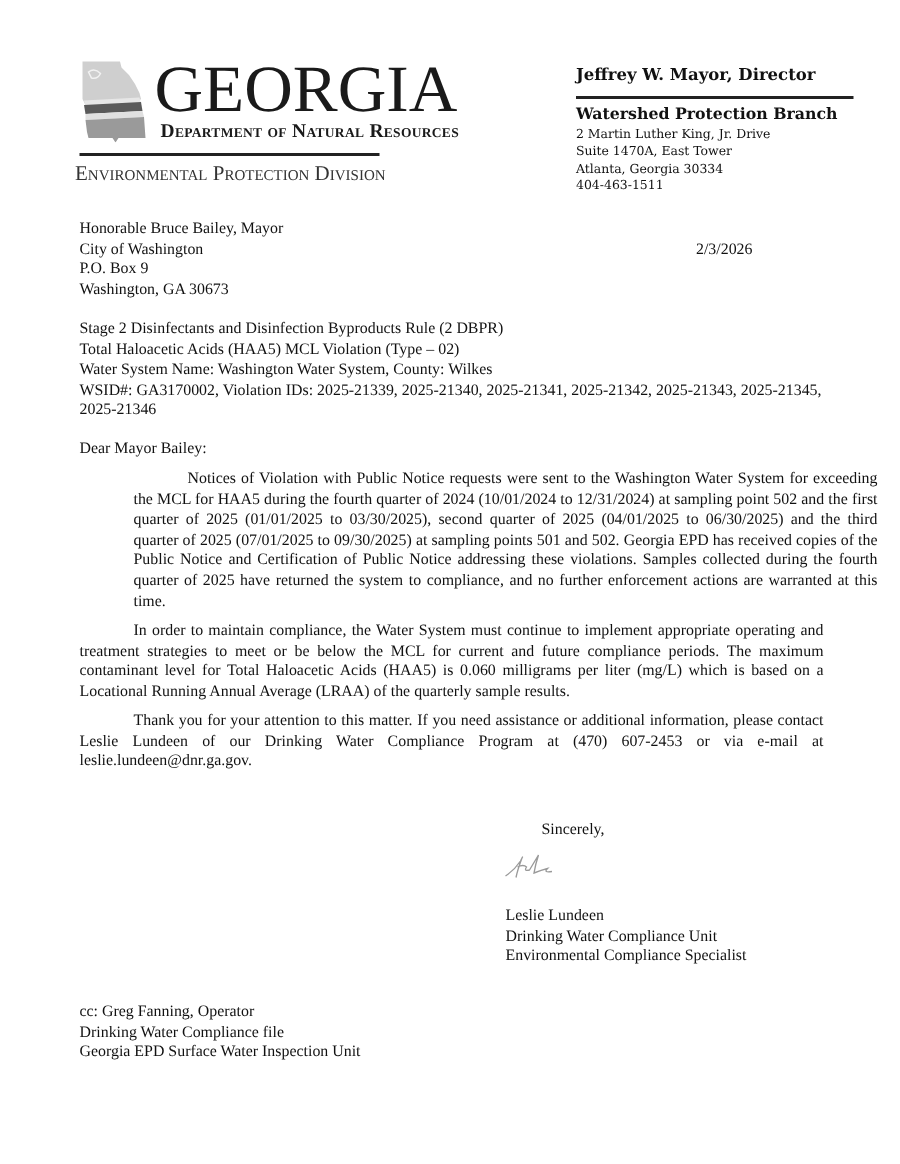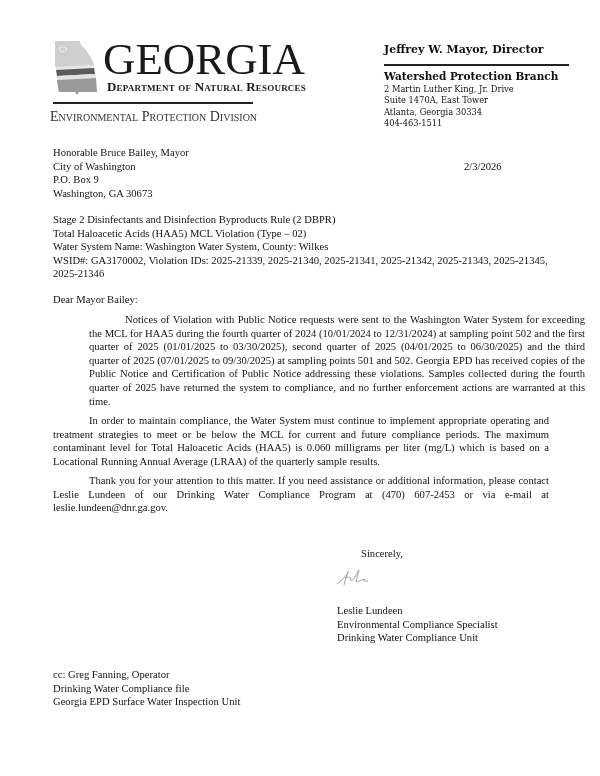--- a/index.html
+++ b/index.html
@@ -90,21 +90,21 @@
 <div class="para txt p1">Notices of Violation with Public Notice requests were sent to the Washington Water System for exceeding the MCL for HAA5 during the fourth quarter of 2024 (10/01/2024 to 12/31/2024) at sampling point 502 and the first quarter of 2025 (01/01/2025 to 03/30/2025), second quarter of 2025 (04/01/2025 to 06/30/2025) and the third quarter of 2025 (07/01/2025 to 09/30/2025) at sampling points 501 and 502. Georgia EPD has received copies of the Public Notice and Certification of Public Notice addressing these violations. Samples collected during the fourth quarter of 2025 have returned the system to compliance, and no further enforcement actions are warranted at this time.</div>
 <div class="para txt p2">In order to maintain compliance, the Water System must continue to implement appropriate operating and treatment strategies to meet or be below the MCL for current and future compliance periods. The maximum contaminant level for Total Haloacetic Acids (HAA5) is 0.060 milligrams per liter (mg/L) which is based on a Locational Running Annual Average (LRAA) of the quarterly sample results.</div>
 <div class="para txt p3">Thank you for your attention to this matter. If you need assistance or additional information, please contact Leslie Lundeen of our Drinking Water Compliance Program at (470) 607-2453 or via e-mail at leslie.lundeen@dnr.ga.gov.</div>
 
 <div class="closing txt">Sincerely,</div>
 <svg class="sig" viewBox="0 0 40 22">
   <path d="M2 18 Q8 14 12 8 Q14 4 13 6 Q10 14 9 19 M10 12 Q14 10 16 12 Q14 15 18 14 L24 4 Q22 10 21 16 Q26 14 30 13 Q27 16 33 15" fill="none" stroke="#9a9a9a" stroke-width="0.9"></path>
 </svg>
 <div class="signer txt">
   <div>Leslie Lundeen</div>
+  <div>Drinking Water Compliance Unit</div>
   <div>Environmental Compliance Specialist</div>
-  <div>Drinking Water Compliance Unit</div>
 </div>
 
 <div class="block txt cc">
   <div>cc: Greg Fanning, Operator</div>
   <div>Drinking Water Compliance file</div>
   <div>Georgia EPD Surface Water Inspection Unit</div>
 </div>
 
 </body></html>

